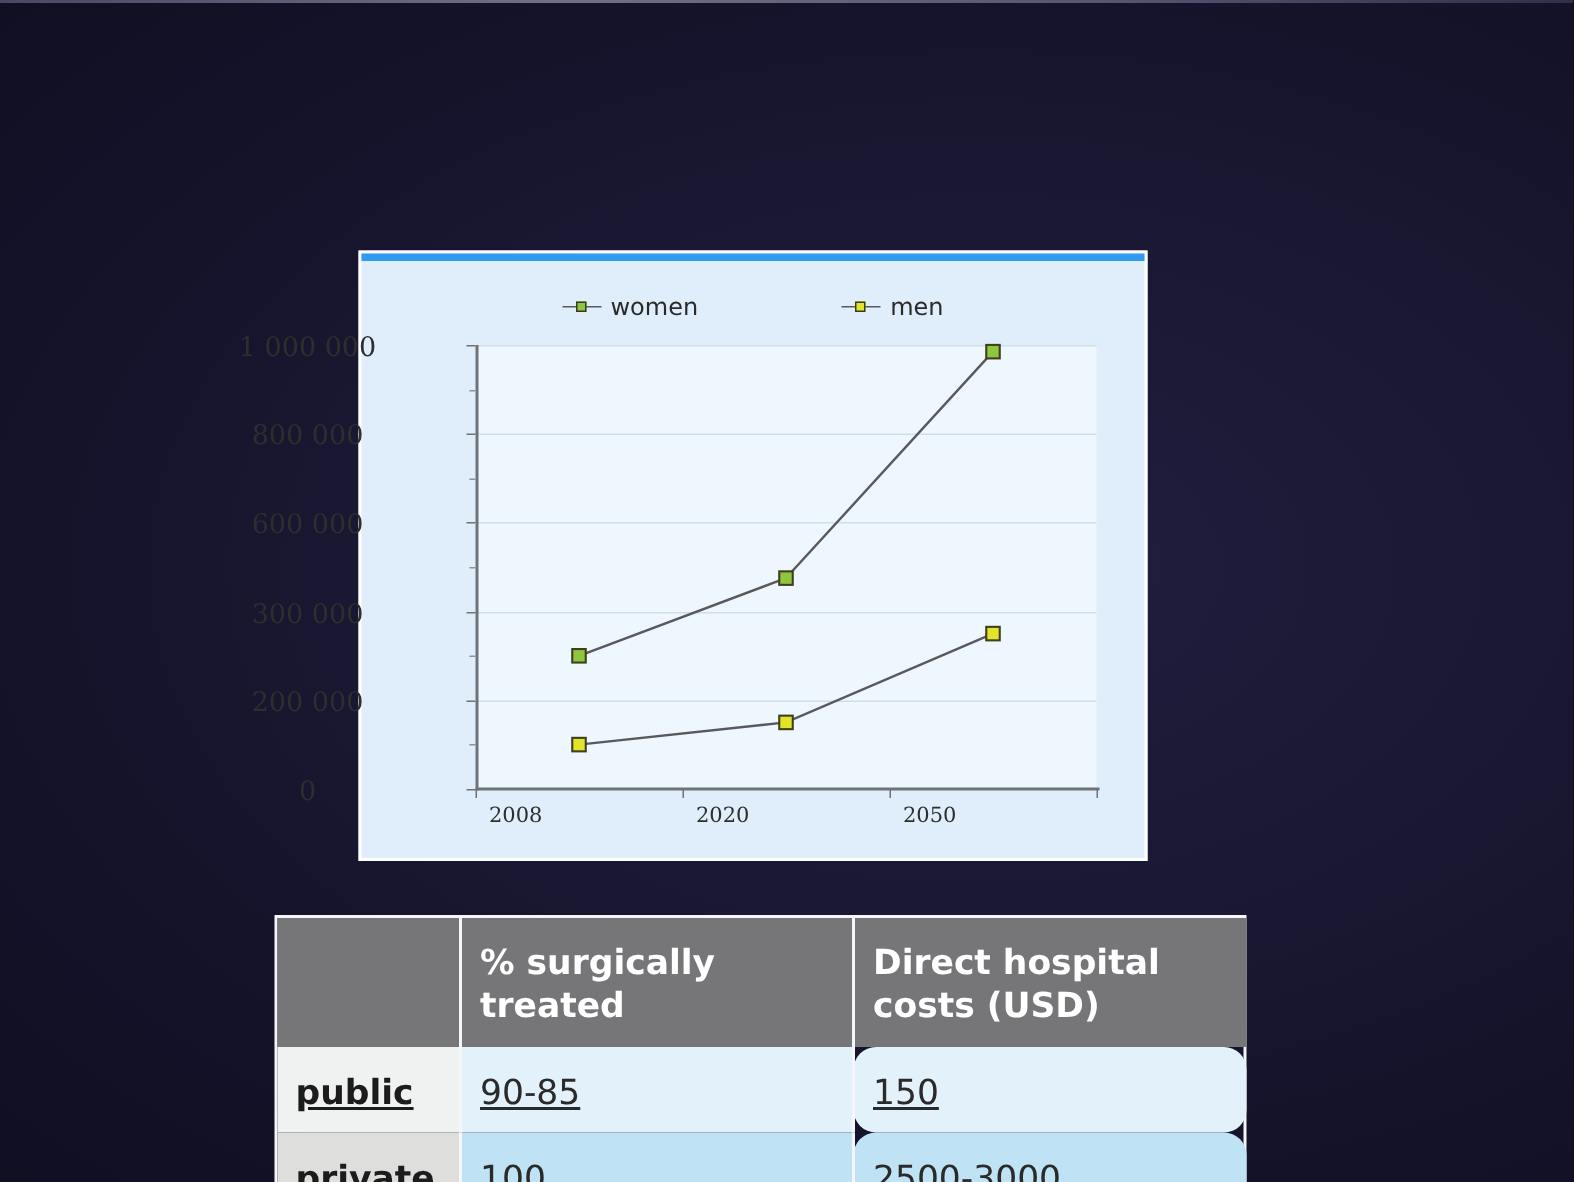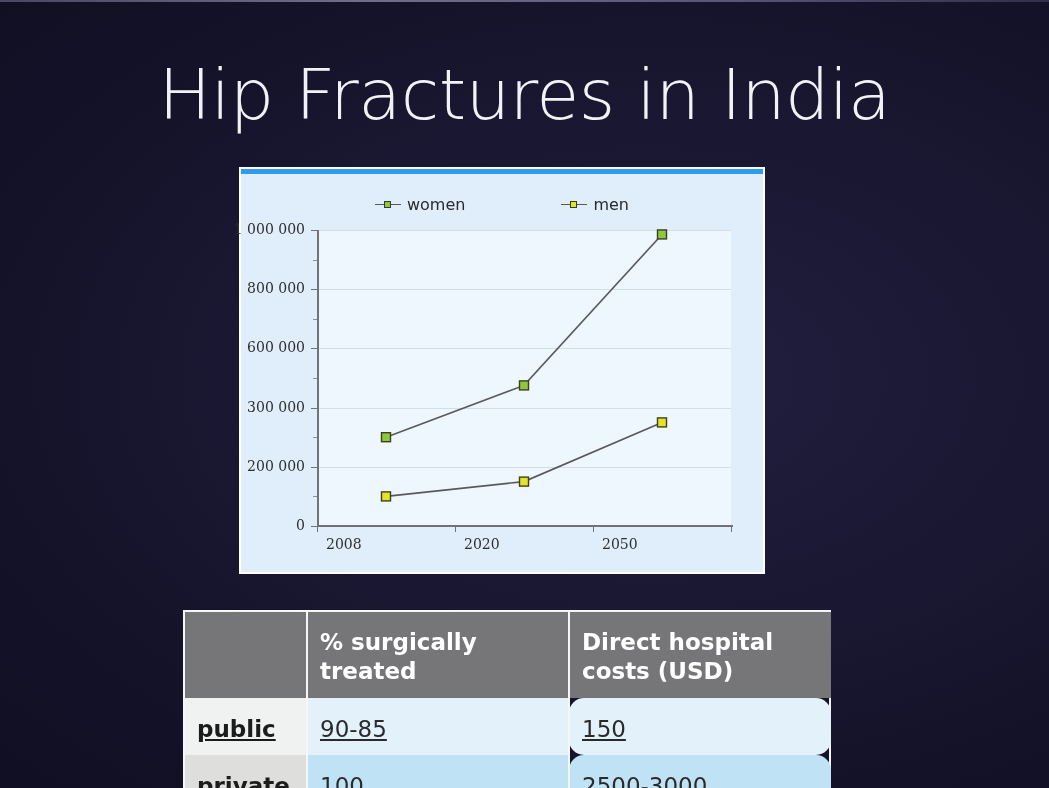--- a/index.html
+++ b/index.html
@@ -154,24 +154,24 @@
   .tick-minor {
     position: absolute;
     left: -4px;
     width: 4px; height: 1px;
     background: #8d9196;
   }
   .ylabel {
     position: absolute;
     right: 416px;
     width: 200px;
-    text-align: right;
+    text-align: center;
     padding-right: 10px;
     font-family: "DejaVu Serif", serif;
-    font-size: 14px;
+    font-size: 18px;
     color: #2e2e2e;
     transform: translateY(-9px);
     white-space: nowrap;
   }
   .xtick {
     position: absolute;
     top: 296px;
     width: 1px; height: 6px;
     background: #6f7276;
   }
@@ -240,21 +240,20 @@
   tr.row-public td.rowlabel { background: #f0f1f1; }
   tr.row-public td.datacell { background: #e3f1fa; }
   tr.row-private td.rowlabel { background: #dededd; }
   tr.row-private td.datacell { background: #bfe3f5; }
 </style>
 </head>
 <body>
 
 <div id="slide">
 
-  <div id="title">Hip Fractures in India</div>
 
   <div id="chart-panel">
     <div id="chart-accent"></div>
 
     <div id="legend">
       <div class="legend-item legend-women">
         <span class="legend-swatch">
             <span class="lmark"></span>
           </span>
         <span>women</span>

